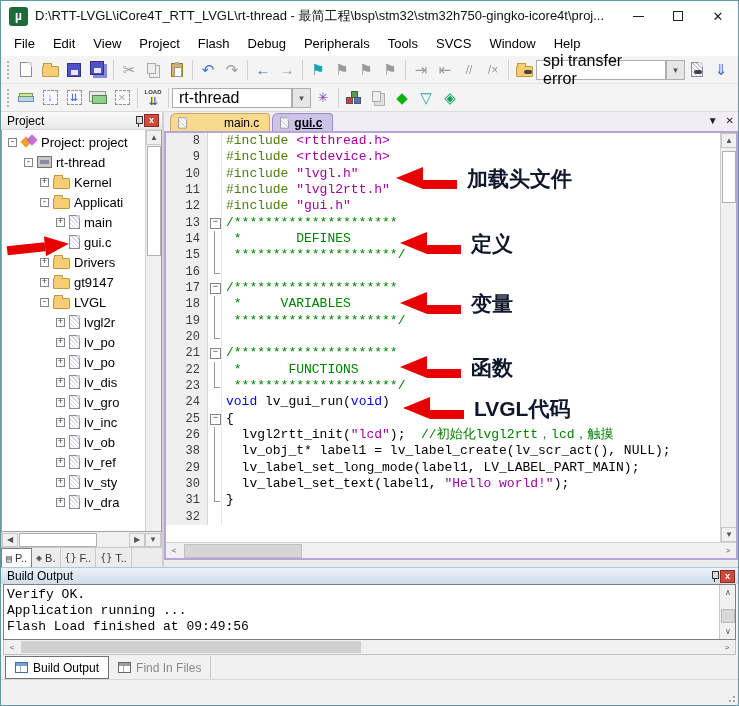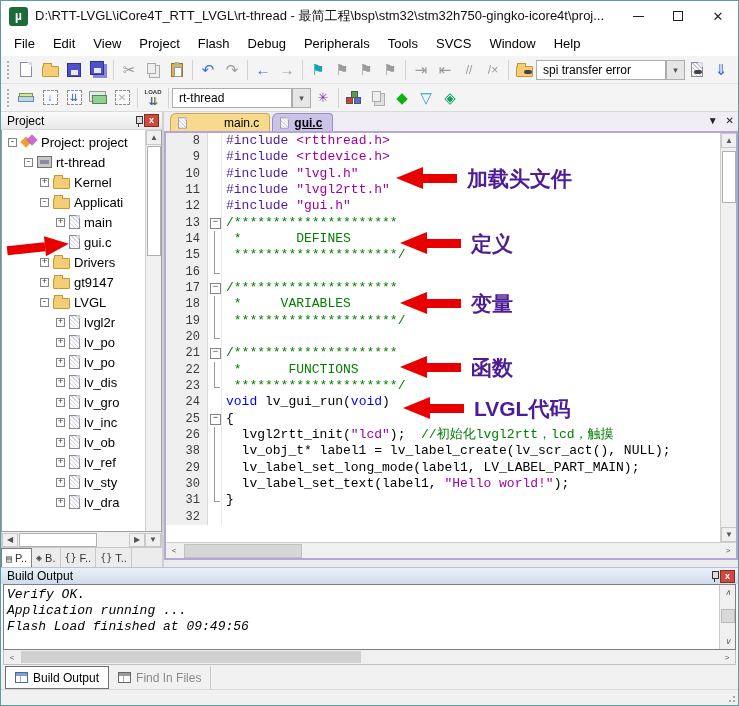--- a/index.html
+++ b/index.html
@@ -22,21 +22,21 @@
 
   
   .toolbar { height:28px; background:#f4f4f4; display:flex; align-items:center; padding:0 2px; flex:0 0 auto; border-bottom:1px solid #e4e4e4; }
   .grip { width:5px; height:20px; margin:0 3px; background-image:radial-gradient(#b0b0b0 35%, transparent 40%); background-size:4px 4px; }
   .tsep { width:1px; height:20px; background:#d2d2d2; margin:0 3px; }
   .tbtn { width:24px; height:24px; display:flex; align-items:center; justify-content:center; font-size:15px; position:relative; }
   .g { color:#9a9a9a; }
   .blue { color:#3b6fd6; }
   .teal { color:#17a2b8; }
   .small { font-size:12px; }
-  .combo { height:20px; background:#fff; border:1px solid #adadad; display:flex; align-items:center; padding:0 6px; font-size:12px; }
+  .combo { height:20px; background:#fff; border:1px solid #adadad; display:flex; align-items:center; padding:0 6px; font-size:16px; }
   .combo-arrow { width:19px; height:20px; background:#e6e6e6; border:1px solid #adadad; display:flex; align-items:center; justify-content:center; font-size:9px; color:#555; }
 
   
   .ic-page { width:12px; height:15px; background:#fff; border:1px solid #8a8aa8; position:relative; }
   .ic-page::before { content:""; position:absolute; right:-1px; top:-1px; border-style:solid; border-width:0 5px 5px 0; border-color:transparent #d8d8e8 transparent transparent; }
   .ic-hatch { background-image:repeating-linear-gradient(45deg,#c8c8d8 0 1px, #fff 1px 3px); }
   .ic-folder { width:17px; height:11px; background:#f6cd74; border:1px solid #c09a3a; border-radius:1px; position:relative; margin-top:3px; }
   .ic-folder::before { content:""; position:absolute; top:-4px; left:0; width:7px; height:3px; background:#f6cd74; border:1px solid #c09a3a; border-bottom:none; }
   .ic-save { width:14px; height:14px; background:#5050c8; border:1px solid #303090; position:relative; }
   .ic-save::after { content:""; position:absolute; left:3px; bottom:1px; width:7px; height:5px; background:#e8e8f8; }
@@ -109,39 +109,39 @@
   .editor-box { margin:0; border:2px solid #b4a6d6; border-top:none; background:#fff; position:relative; width:100%; }
   .code-viewport { position:relative; height:409px; overflow:hidden; display:flex; }
   .code-lines { flex:1; min-width:0; }
   .code-line { height:16.33px; display:flex; align-items:stretch; }
   .ln { width:42px; flex:0 0 42px; background:#efefef; border-right:1px solid #d8d8d8; text-align:right; padding-right:7px; font-family:"Liberation Mono",monospace; font-size:12px; color:#3a3a3a; line-height:16.33px; }
   .fold { width:14px; flex:0 0 14px; position:relative; border-right:1px solid #e8e8e8; }
   .fold.box::before { content:"−"; position:absolute; left:2px; top:3px; width:9px; height:9px; border:1px solid #848484; font-size:9px; line-height:7px; text-align:center; color:#333; background:#fff; font-family:"Liberation Mono",monospace; }
   .fold.line::before { content:""; position:absolute; left:6px; top:0; bottom:0; width:1px; background:#999; }
   .fold.end::before { content:""; position:absolute; left:6px; top:0; height:9px; width:5px; border-left:1px solid #999; border-bottom:1px solid #999; }
   .code-line pre { margin:0; padding-left:4px; font-family:"Liberation Mono",monospace; font-size:13px; line-height:16.33px; white-space:pre; }
-  .seg-pp { color:#4c1d95; } .seg-str { color:#a000a0; } .seg-kw { color:#0000ff; } .seg-com { color:#008000; } .seg-pl { color:#000; }
+  .seg-pp { color:#4d7c0f; } .seg-str { color:#a000a0; } .seg-kw { color:#0000ff; } .seg-com { color:#008000; } .seg-pl { color:#000; }
   .ed-vscroll { width:16px; flex:0 0 16px; background:#f0f0f0; border-left:1px solid #d0d0d0; position:relative; }
   .ed-vthumb { position:absolute; left:1px; top:18px; width:14px; height:52px; background:#fff; border:1px solid #b0b0b0; }
   .ed-vs-bot { position:absolute; bottom:0; }
   .ed-hscroll { height:16px; background:#f0f0f0; border-top:1px solid #d0d0d0; display:flex; align-items:center; justify-content:space-between; }
   .ed-hthumb { width:118px; height:14px; background:#d6d6d6; border:1px solid #c0c0c0; margin-left:2px; }
   .ann-layer { position:absolute; left:0; top:0; right:16px; bottom:0; pointer-events:none; }
-  .ann { position:absolute; display:flex; align-items:center; color:#4c1d95; }
+  .ann { position:absolute; display:flex; align-items:flex-end; color:#0f172a; }
   .ann-head { width:0; height:0; border-top:11px solid transparent; border-bottom:11px solid transparent; border-right:27px solid #e80000; }
   .ann-bar { width:34px; height:9px; background:#e80000; }
   .ann-text { margin-left:10px; font-size:21px; font-weight:bold; line-height:1; white-space:nowrap; }
   .tree-arrow { position:absolute; left:5px; display:flex; align-items:center; transform:rotate(-6deg); }
   .tree-arrow .bar { width:38px; height:9px; background:#e80000; }
   .tree-arrow .head { width:0; height:0; border-top:10px solid transparent; border-bottom:10px solid transparent; border-left:24px solid #e80000; }
 
   
   .bo-header { height:17px; background:linear-gradient(#eaf1f9,#cfdcEB); display:flex; align-items:center; padding:0 3px 0 6px; font-size:12px; border-top:1px solid #b8c4d4; flex:0 0 auto; }
   .bo-header .sp { flex:1; }
-  .bo-box { height:66px; margin:0 2px; background:#fff; border:1px solid #808080; position:relative; overflow:hidden; flex:0 0 auto;font-style:italic; }
+  .bo-box { height:56px; margin:0 2px; background:#fff; border:1px solid #808080; position:relative; overflow:hidden; flex:0 0 auto; }
   .bo-lines { position:absolute; left:3px; top:2px; right:18px; font-family:"Liberation Mono",monospace; font-size:13px; line-height:16px; white-space:pre; }
   .bo-vscroll { position:absolute; right:0; top:0; bottom:0; width:16px; background:#f0f0f0; border-left:1px solid #c8c8c8; }
   .bo-vthumb { position:absolute; left:1px; top:24px; width:14px; height:14px; background:#d8d8d8; border:1px solid #b8b8b8; }
   .bo-hscroll { height:15px; margin:0 2px; background:#f0f0f0; border:1px solid #c0c0c0; border-top:none; display:flex; align-items:center; justify-content:space-between; flex:0 0 auto; }
   .bo-hthumb { width:340px; height:12px; background:#d0d0d0; margin-left:1px; }
   .bottom-tabs { height:24px; display:flex; align-items:stretch; padding:1px 0 0 4px; background:#f1f1f1; font-size:12px; flex:0 0 auto; }
   .btab { display:flex; align-items:center; gap:5px; padding:0 9px; }
   .btab.active { background:#fff; border:1px solid #707070; }
   .btab.inactive { color:#8a8a8a; border-right:1px solid #c8c8c8; }
   .statusbar { flex:1; background:#f1f1f1; border-top:1px solid #d8d8d8; position:relative; }

